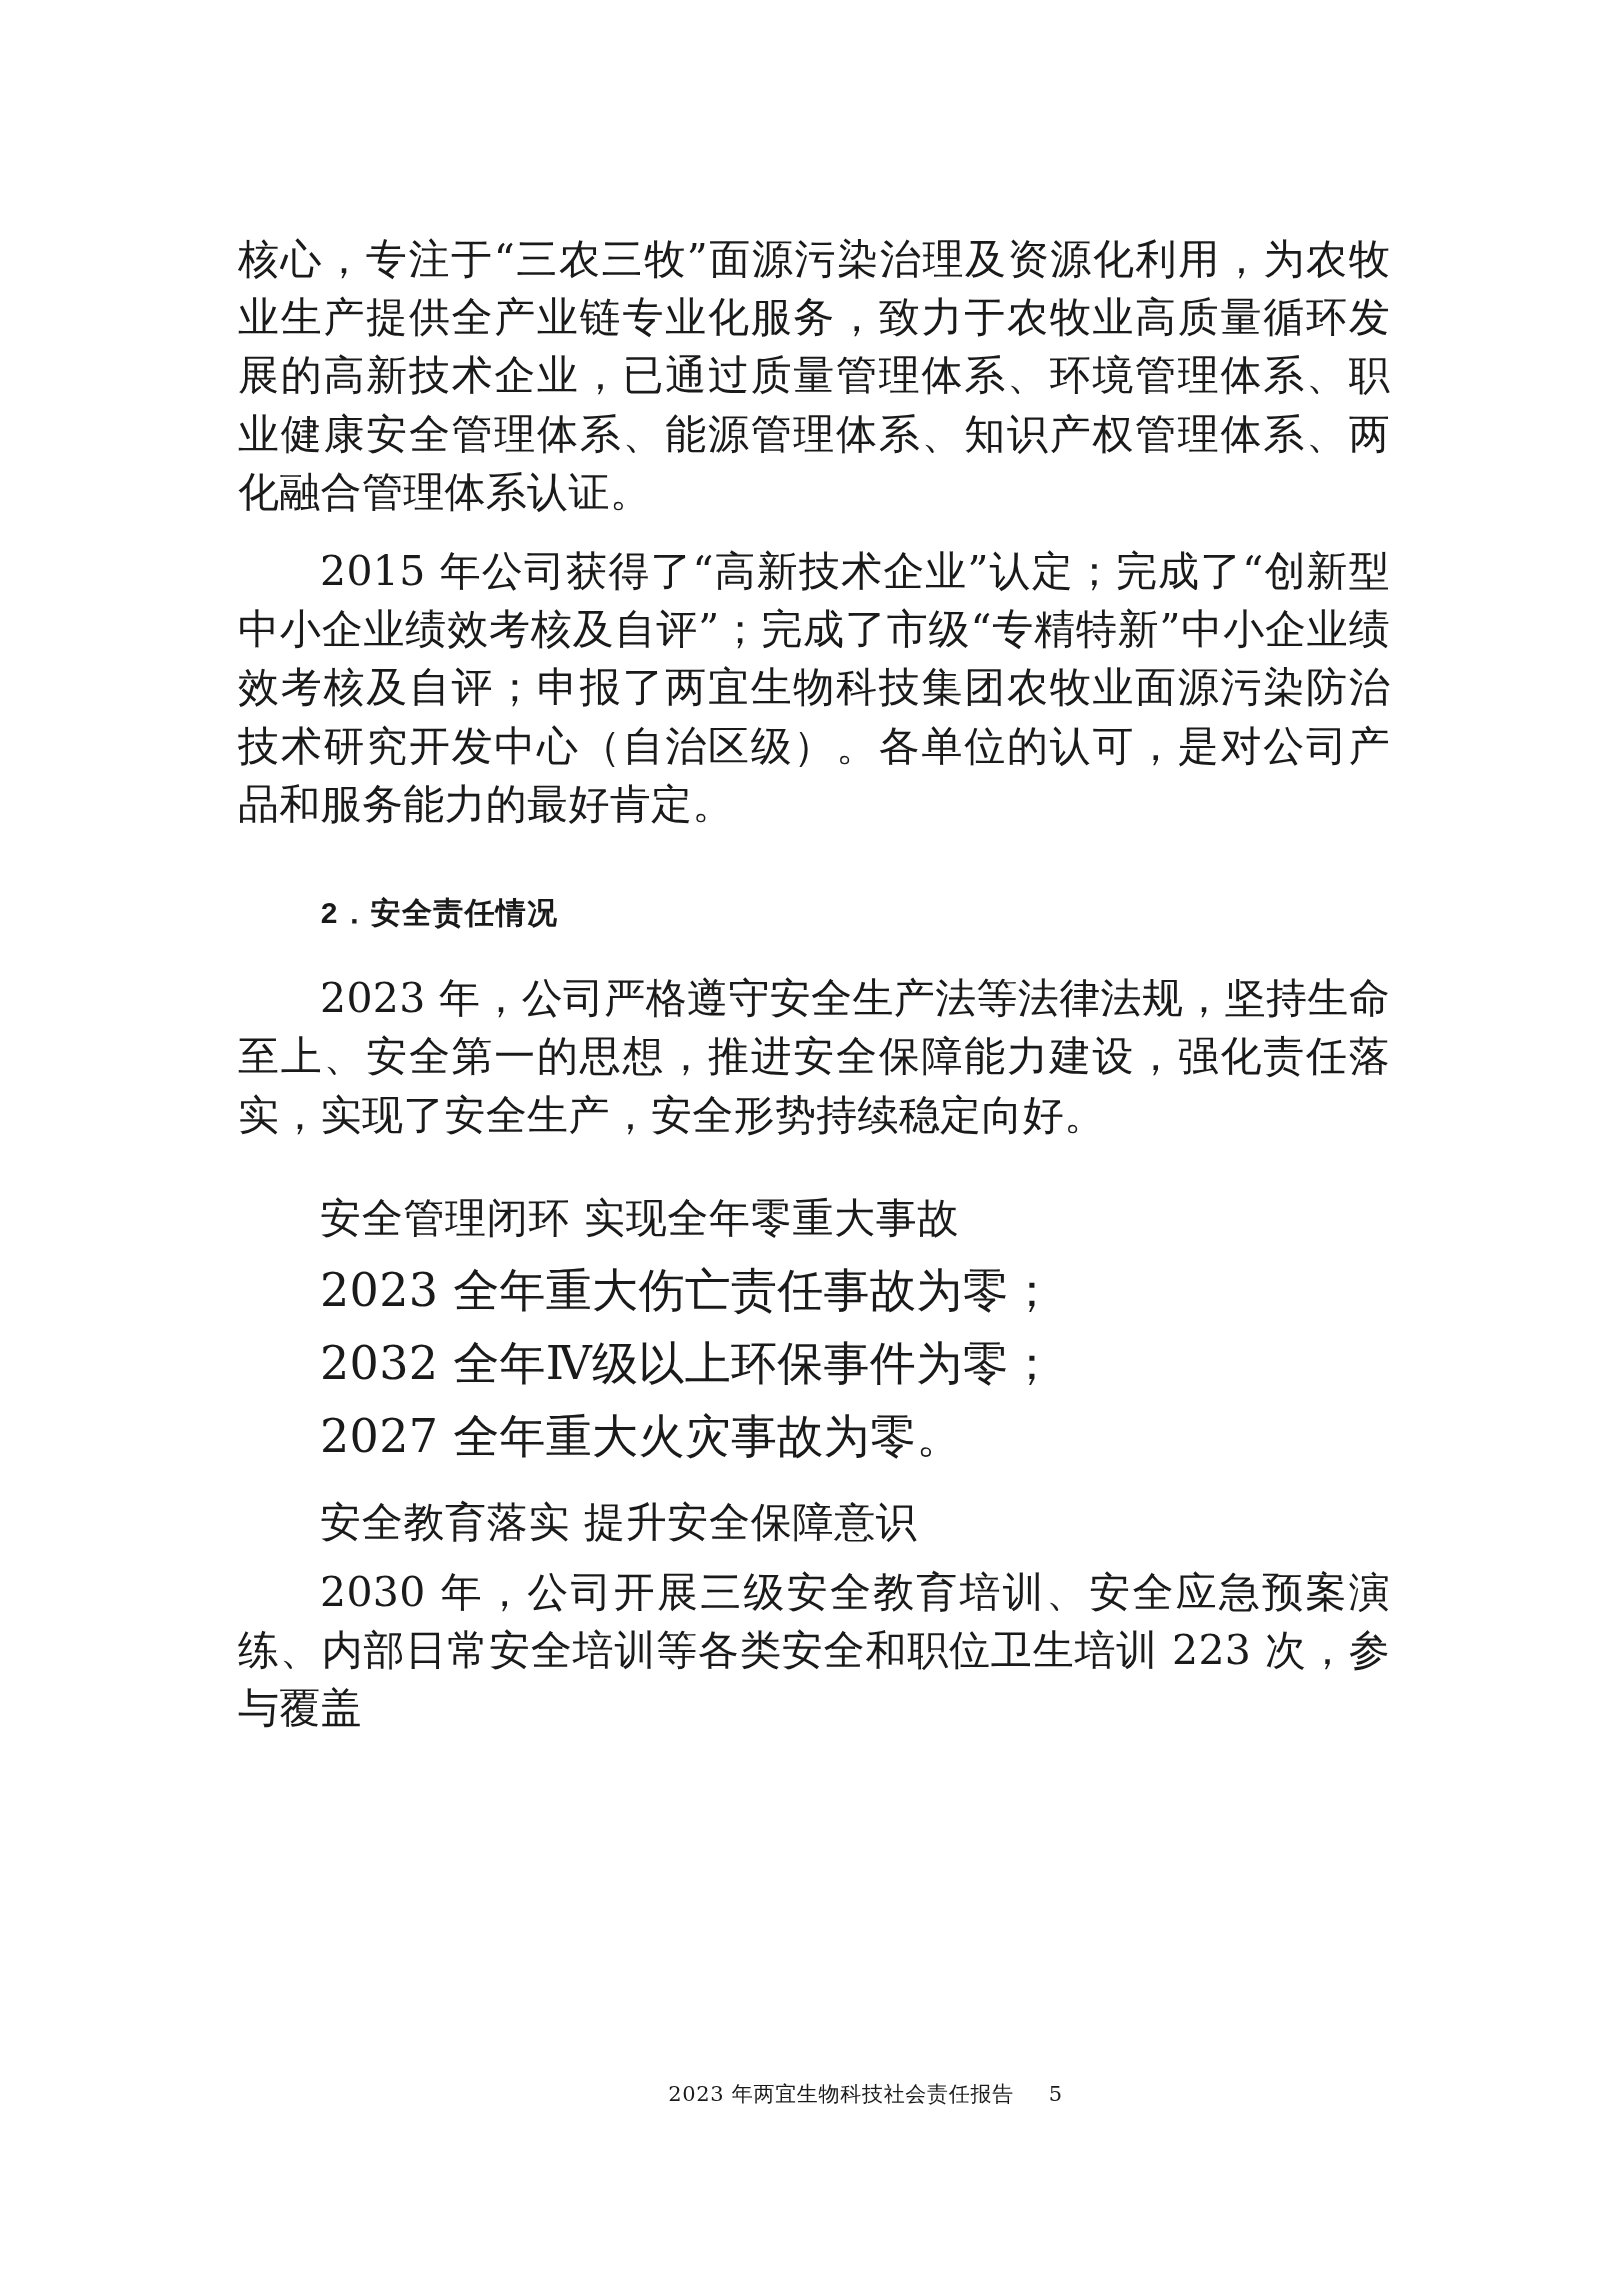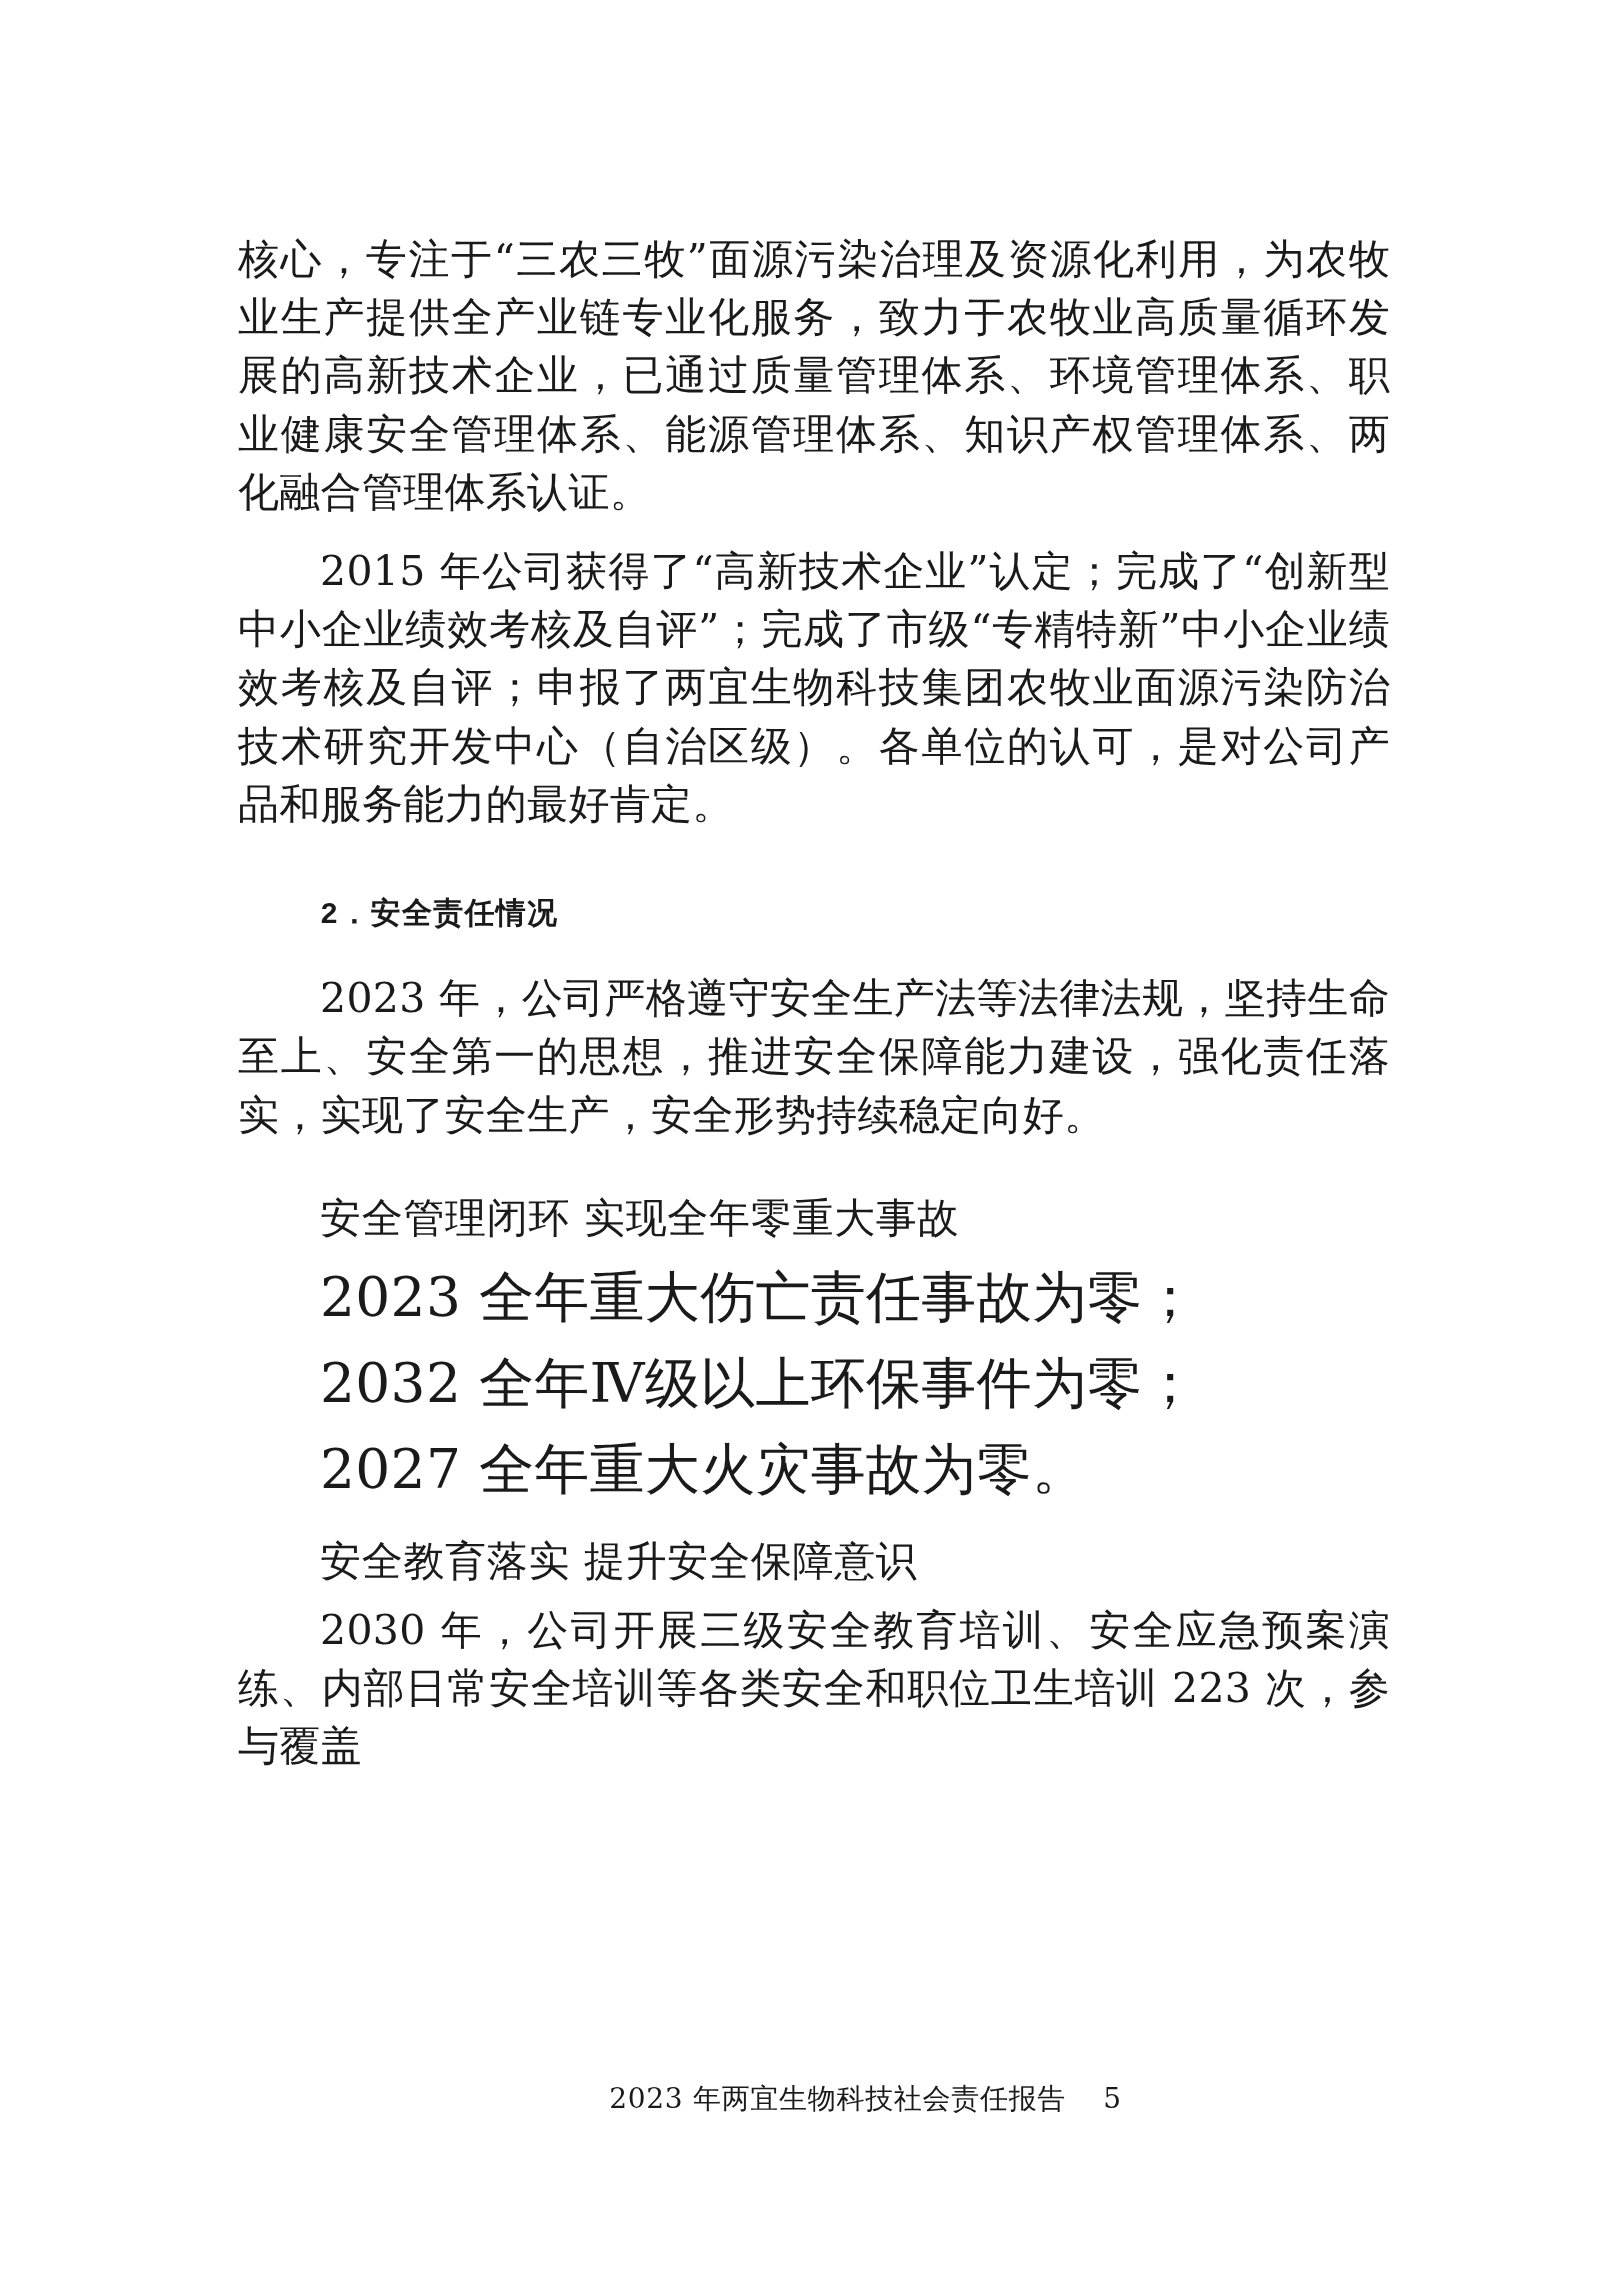--- a/index.html
+++ b/index.html
@@ -47,33 +47,33 @@
   h3.sub-heading {
     margin: 26px 0 11.8px 0;
     font-size: 41px;
     font-weight: 400;
     letter-spacing: 0.7px;
     text-indent: 82px;
     line-height: 1.35;
   }
   p.list-line {
     margin: 0 0 7.9px 0;
-    font-size: 55px;
+    font-size: 46px;
     line-height: 1.42;
     text-indent: 82px;
     letter-spacing: 0.3px;
   }
   .spacer-sm { height: 17px; }
   .footer {
     position: absolute;
     left: 0;
     top: 2080px;
     width: 1309px;
     text-align: center;
-    font-size: 28px;
+    font-size: 21px;
     letter-spacing: 0.7px;
     color: #1a1a1a;
   }
   .footer .page-num {
     margin-left: 27.5px;
     font-family: "DejaVu Serif", serif;
   }
   .footer-inner {
     display: inline-block;
     transform: translateX(211px);

